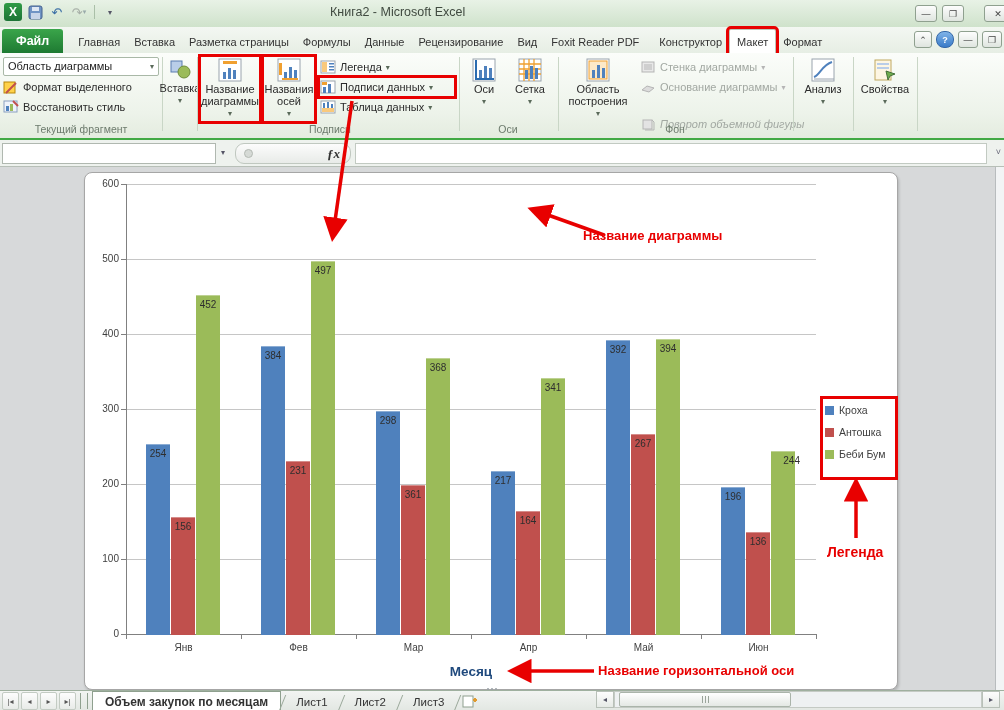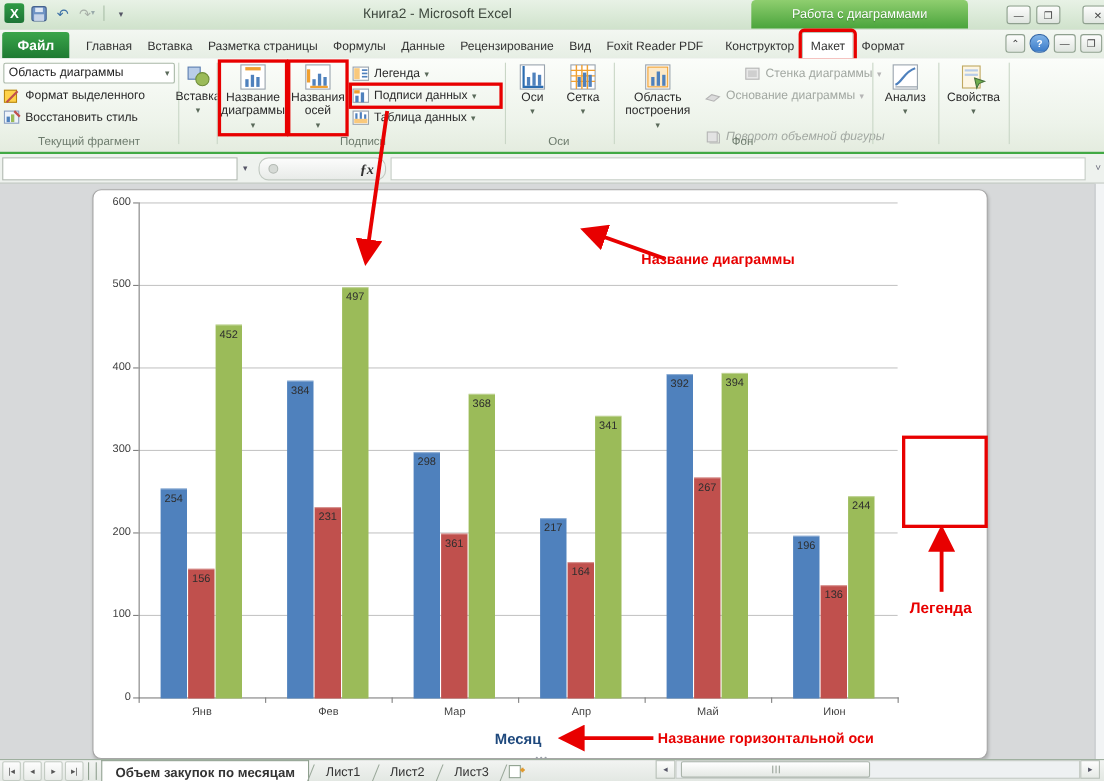--- a/index.html
+++ b/index.html
@@ -115,21 +115,20 @@
             <rect x="4" y="2" width="7" height="4" fill="#dfe8f4"></rect>
             <rect x="3" y="8" width="9" height="6" fill="#c7d4e8"></rect>
           </svg>
       </div>
       <div class="qat-btn" style="color:#3a6ea5;">↶</div>
       <div class="qat-btn" style="color:#a8b0a8;">↷<span style="font-size:7px;color:#9aa;">▾</span></div>
       <div class="qat-sep"></div>
       <div class="qat-btn" style="font-size:8px;color:#556;">▾</div>
     </div>
     <div id="win-title">Книга2  -  Microsoft Excel</div>
-    <div id="ctx-header">Работа с диаграммами</div>
     <div class="abs" style="right:40px;top:5px;display:flex;gap:5px;">
       <div class="winbtn">—</div>
       <div class="winbtn">❐</div>
     </div>
     <div class="winbtn abs" style="right:-8px;top:5px;min-width:26px;">✕</div>
   </div>
 
   <div id="tabrow">
     <div id="file-tab">Файл</div>
     <div id="tab-strip-main" style="display:flex;align-items:flex-end;margin-left:8px;">
@@ -277,21 +276,21 @@
       <svg class="icon26" width="26" height="26">
           <rect x="2" y="2" width="22" height="22" fill="#fff" stroke="#9aa4ae"></rect>
           <rect x="4" y="4" width="18" height="18" fill="#fde9c8" stroke="#f0a030"></rect>
           <rect x="7" y="13" width="3" height="8" fill="#4F81BD"></rect>
           <rect x="12" y="8" width="3" height="13" fill="#4F81BD"></rect>
           <rect x="17" y="11" width="3" height="10" fill="#4F81BD"></rect>
         </svg>
       <span>Область построения</span>
       <span class="caret">▾</span>
     </div>
-    <div class="rrow disabled" style="left:676px;top:5px;justify-content:flex-end;">
+    <div class="rrow disabled" style="left:640px;top:5px;justify-content:flex-end;">
       <svg class="icon16" width="16" height="16">
           <rect x="2" y="3" width="12" height="10" fill="#e8e8e8" stroke="#b5b5b5"></rect>
           <rect x="4" y="5" width="8" height="6" fill="#cfcfcf"></rect>
         </svg>
       <span>Стенка диаграммы</span>
         <span class="caret" style="color:#b5b5b5;">▾</span>
     </div>
     <div class="rrow disabled" style="left:640px;top:25px;">
       <svg class="icon16" width="16" height="16">
           <path d="M2 11 L7 7 L14 9 L9 13 Z" fill="#dcdcdc" stroke="#b5b5b5"></path>
@@ -410,21 +409,35 @@
           <div class="bar" style="left: 546px; top: 260.75px; width: 24px; height: 200.25px; background: rgb(192, 80, 77); border-top: 1px solid rgba(255, 255, 255, 0.35);"></div>
           <div class="dlab" style="left: 541px; top: 264.75px; width: 34px;">267</div>
           <div class="bar" style="left: 571px; top: 165.5px; width: 24px; height: 295.5px; background: rgb(155, 187, 89); border-top: 1px solid rgba(255, 255, 255, 0.35);"></div>
           <div class="dlab" style="left: 566px; top: 169.5px; width: 34px;">394</div>
           <div class="xlab" style="left: 616px; top: 469px; width: 115px;">Июн</div>
           <div class="bar" style="left: 636px; top: 314px; width: 24px; height: 147px; background: rgb(79, 129, 189); border-top: 1px solid rgba(255, 255, 255, 0.35);"></div>
           <div class="dlab" style="left: 631px; top: 318px; width: 34px;">196</div>
           <div class="bar" style="left: 661px; top: 359px; width: 24px; height: 102px; background: rgb(192, 80, 77); border-top: 1px solid rgba(255, 255, 255, 0.35);"></div>
           <div class="dlab" style="left: 656px; top: 363px; width: 34px;">136</div>
           <div class="bar" style="left: 686px; top: 278px; width: 24px; height: 183px; background: rgb(155, 187, 89); border-top: 1px solid rgba(255, 255, 255, 0.35);"></div>
-          <div class="dlab" style="left: 681px; top: 282px; width: 34px;">244</div>
+          <div class="dlab" style="left: 681px; top: 282px; width: 34px; text-align: right;">244</div>
+        </div>
+      <div id="legend">
+          <div class="leg-entry">
+            <span class="leg-sq" style="background: rgb(79, 129, 189);"></span>
+            <span class="leg-txt">Кроха</span>
+          </div>
+          <div class="leg-entry">
+            <span class="leg-sq" style="background: rgb(192, 80, 77);"></span>
+            <span class="leg-txt">Антошка</span>
+          </div>
+          <div class="leg-entry">
+            <span class="leg-sq" style="background: rgb(155, 187, 89);"></span>
+            <span class="leg-txt">Беби Бум</span>
+          </div>
         </div>
       <div id="x-axis-title">Месяц</div>
       <div class="grip" style="right:-1px;top:254px;flex-direction:column;">
           <i></i>
           <i></i>
           <i></i>
         </div>
       <div class="grip" style="left:402px;bottom:-1px;">
           <i></i>
           <i></i>

